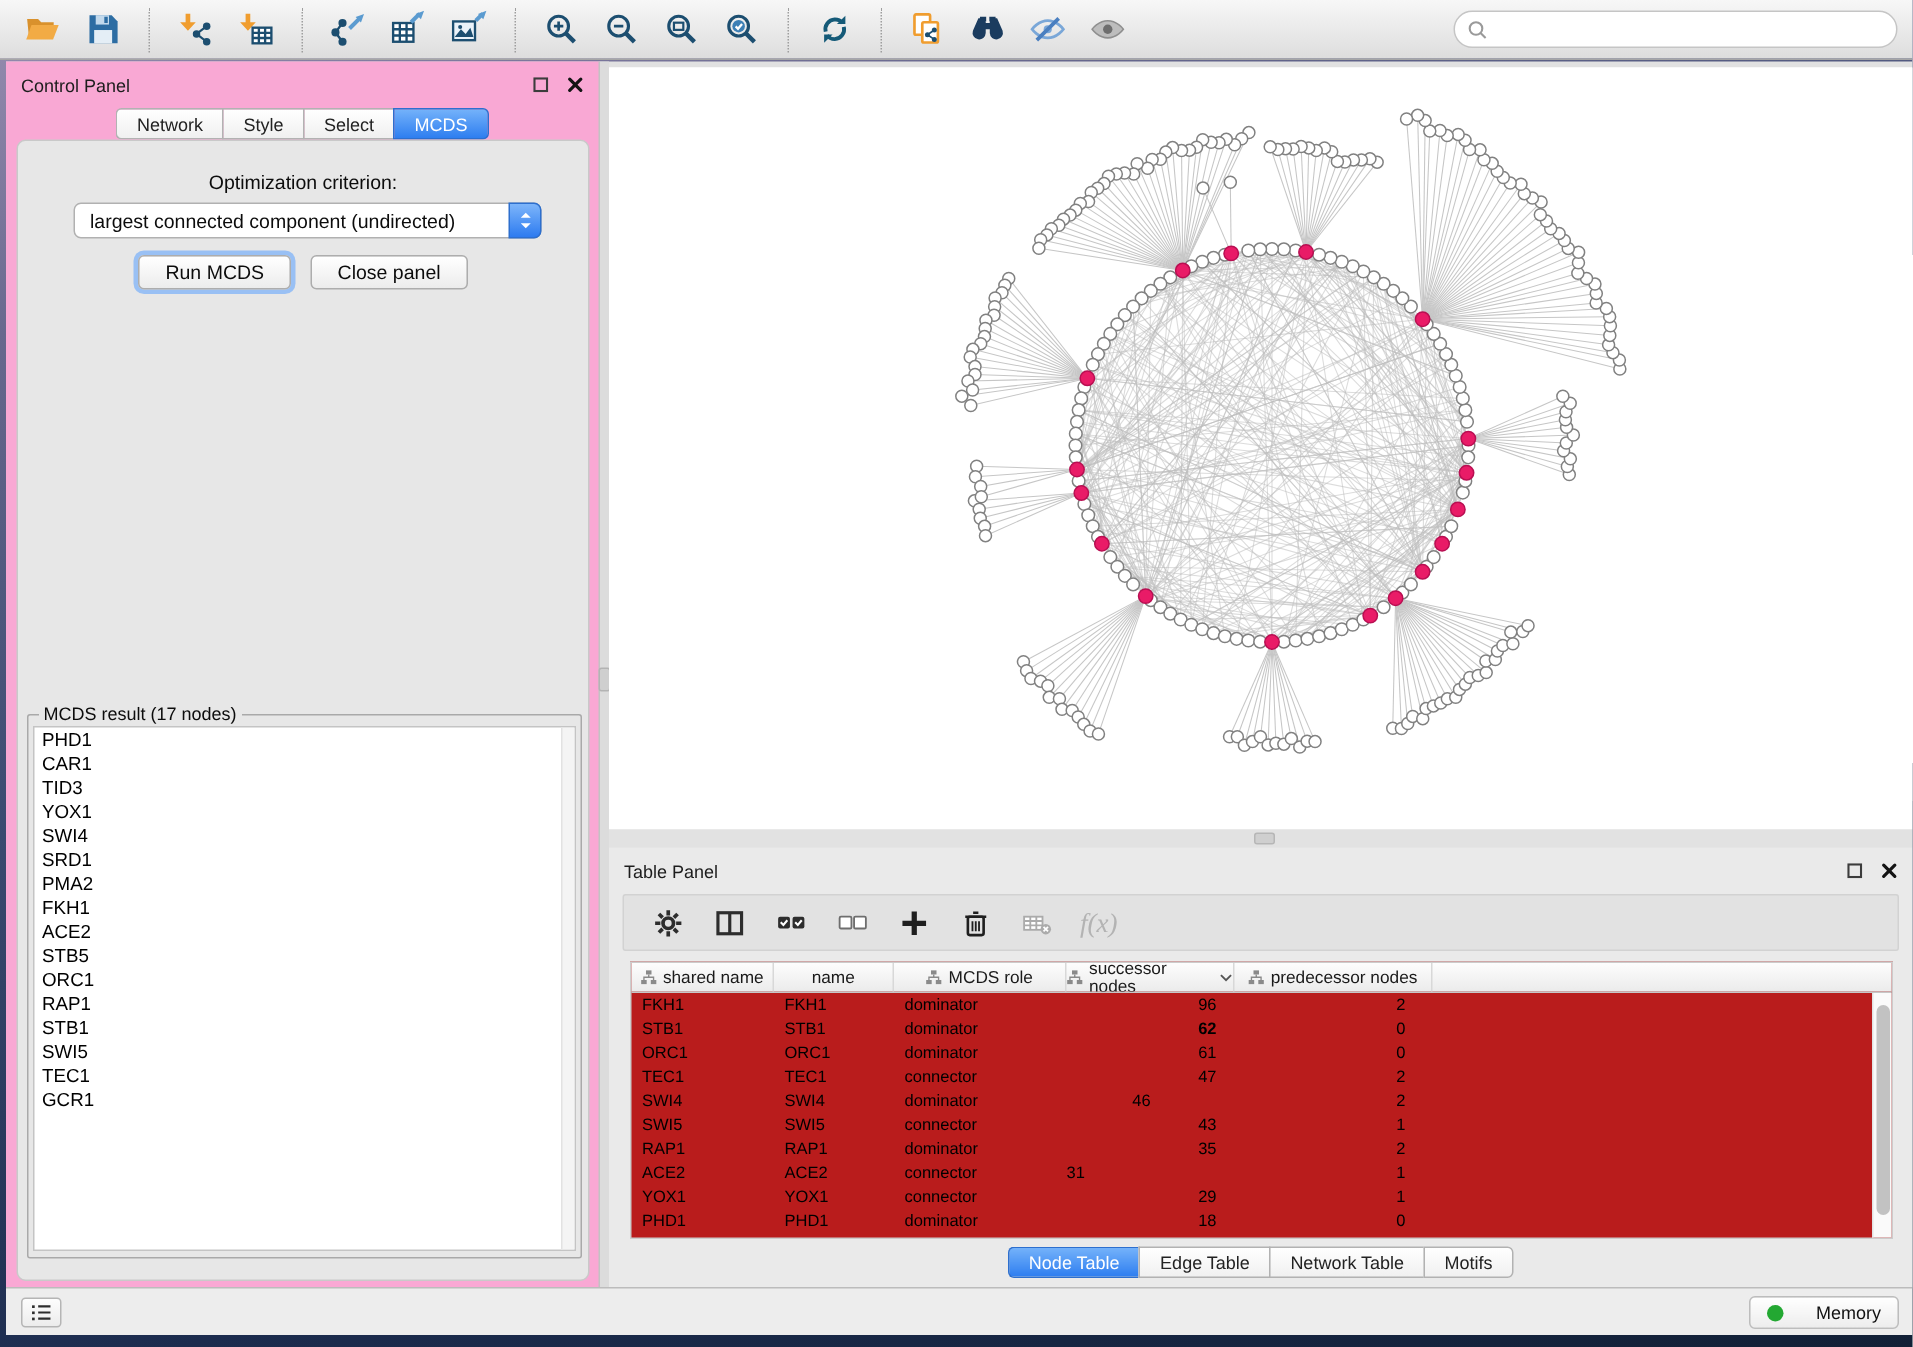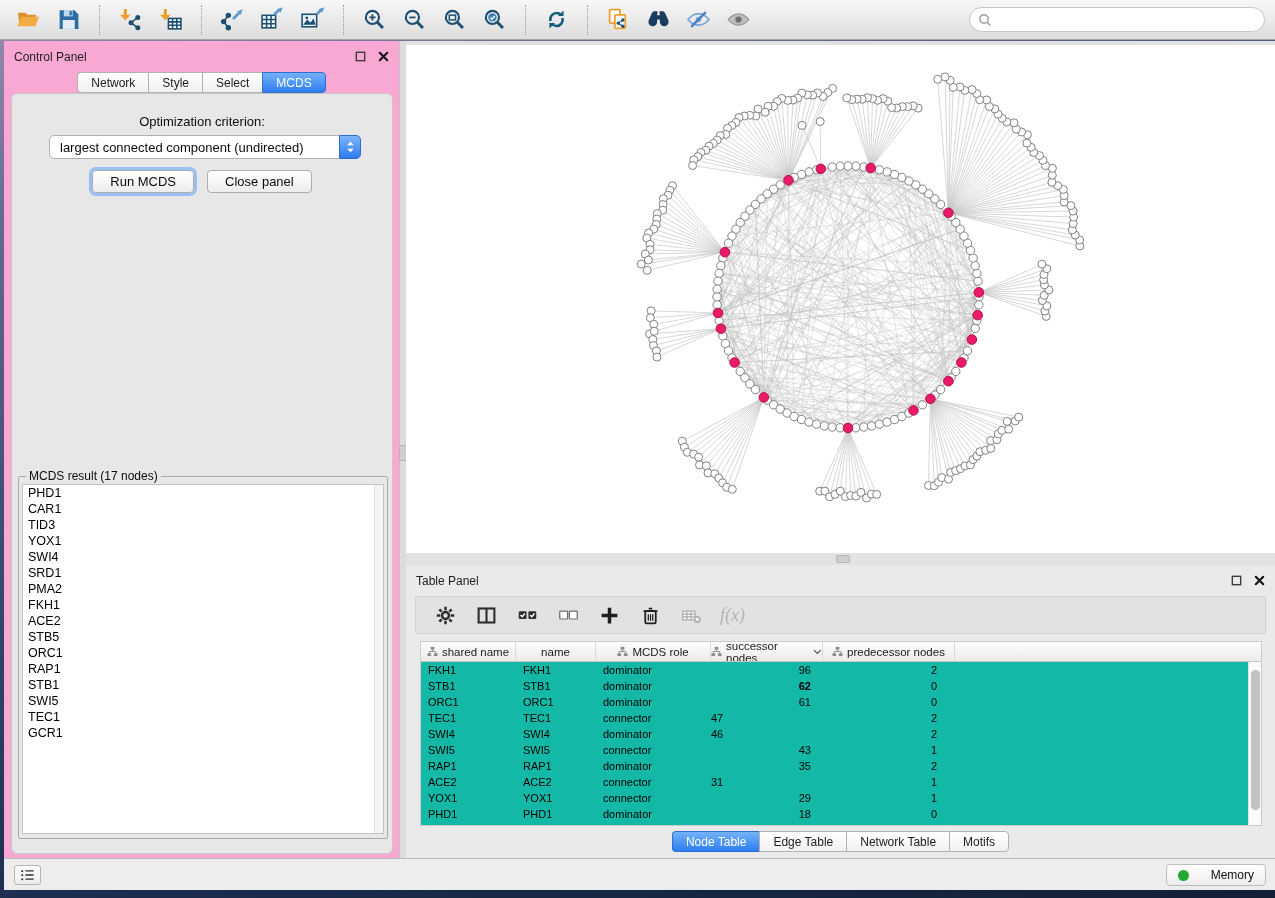--- a/index.html
+++ b/index.html
@@ -52,21 +52,21 @@
 #net-canvas{position:relative;width:869px;height:489px;background:#fff;overflow:hidden}
 
 #hsplit{position:absolute;left:406px;top:553px;width:869px;height:12px;background:#e2e2e2}
 #hsplit .grip{position:absolute;left:430px;top:2px;width:14px;height:8px;background:#cfcfcf;border:1px solid #b6b6b6;border-radius:2px}
 
 #table-panel{position:absolute;left:406px;top:565px;width:869px;height:293px;background:#eaeaea}
 #tp-toolbar{position:absolute;left:9px;top:31px;width:851px;height:38px;background:#e2e2e2;border:1px solid #d2d2d2;border-radius:2px;display:flex;align-items:center;gap:17px;padding-left:17px}
 #tp-toolbar .ticon{width:24px;height:24px;display:flex;align-items:center;justify-content:center}
 #tp-toolbar .ticon svg{width:21px;height:21px}
 .fx{font-family:"Liberation Serif",serif;font-style:italic;font-size:18px;color:#b3b3b3}
-#node-table{position:absolute;left:14px;top:76px;width:842px;height:185px;background:#14b8a6;border:1px solid #cccccc}
+#node-table{position:absolute;left:14px;top:76px;width:842px;height:185px;background:#b91c1c;border:1px solid #cccccc}
 #thead{display:flex;height:20px;background:linear-gradient(#fdfdfd,#ebebeb);border-bottom:1px solid #c7c7c7}
 .th{display:flex;align-items:center;justify-content:center;gap:4px;font-size:11.5px;color:#1a1a1a;border-right:1px solid #d8d8d8;overflow:hidden}
 .th svg.mini{width:11px;height:11px;flex:none}
 .tr{display:flex;height:16px}
 .td{font-size:11px;line-height:16px;color:#000;overflow:hidden;white-space:nowrap}
 #tscroll{position:absolute;right:0;top:20px;bottom:0;width:13px;background:#fafafa;border-left:1px solid #e3e3e3}
 #tscroll .thumb{position:absolute;left:2px;top:8px;width:9px;height:140px;background:#c2c2c2;border-radius:5px}
 #tp-tabs{position:absolute;left:0;width:100%;top:266px;display:flex;justify-content:center}
 
 #status-bar{position:absolute;left:4px;top:858px;width:1271px;height:32px;background:#ededed;border-top:1px solid #bcbcbc}
@@ -1305,28 +1305,28 @@
           <div class="td" style="width: 95px; padding-left: 7px;">ORC1</div>
           <div class="td" style="width: 80px; padding-left: 7px;">ORC1</div>
           <div class="td" style="width: 115px; padding-left: 7px;">dominator</div>
           <div class="td" style="width: 112px; text-align: right; padding-right: 12px;">61</div>
           <div class="td" style="width: 132px; text-align: right; padding-right: 18px;">0</div>
         </div>
         <div class="tr">
           <div class="td" style="width: 95px; padding-left: 7px;">TEC1</div>
           <div class="td" style="width: 80px; padding-left: 7px;">TEC1</div>
           <div class="td" style="width: 115px; padding-left: 7px;">connector</div>
-          <div class="td" style="width: 112px; text-align: left; padding-right: 12px;">47</div>
+          <div class="td" style="width: 112px; text-align: right; padding-right: 12px;">47</div>
           <div class="td" style="width: 132px; text-align: right; padding-right: 18px;">2</div>
         </div>
         <div class="tr">
           <div class="td" style="width: 95px; padding-left: 7px;">SWI4</div>
           <div class="td" style="width: 80px; padding-left: 7px;">SWI4</div>
           <div class="td" style="width: 115px; padding-left: 7px;">dominator</div>
-          <div class="td" style="width: 112px; text-align: left; padding-right: 12px;">46</div>
+          <div class="td" style="width: 112px; text-align: center; padding-right: 12px;">46</div>
           <div class="td" style="width: 132px; text-align: right; padding-right: 18px;">2</div>
         </div>
         <div class="tr">
           <div class="td" style="width: 95px; padding-left: 7px;">SWI5</div>
           <div class="td" style="width: 80px; padding-left: 7px;">SWI5</div>
           <div class="td" style="width: 115px; padding-left: 7px;">connector</div>
           <div class="td" style="width: 112px; text-align: right; padding-right: 12px;">43</div>
           <div class="td" style="width: 132px; text-align: right; padding-right: 18px;">1</div>
         </div>
         <div class="tr">

